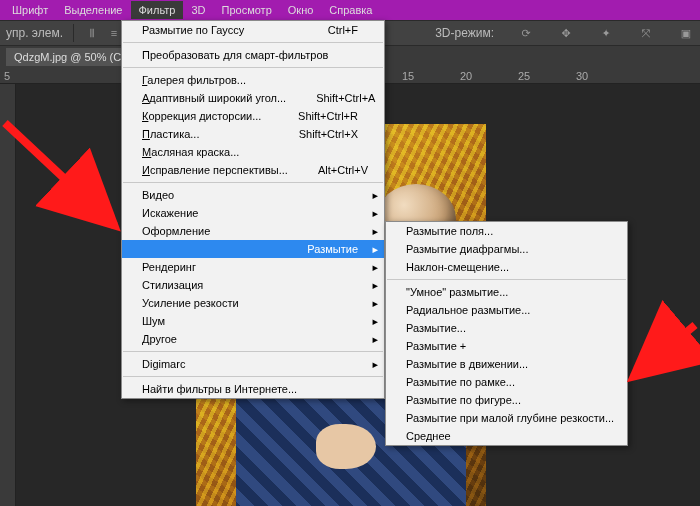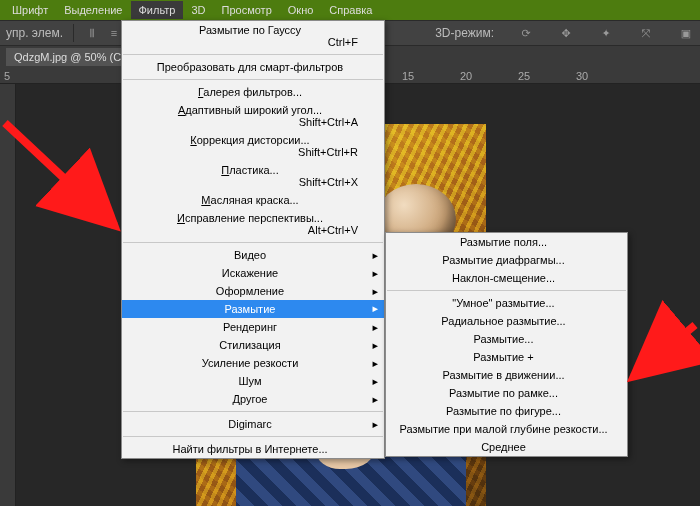--- a/index.html
+++ b/index.html
@@ -1,18 +1,18 @@
 <!DOCTYPE html>
 <html><head>
 <meta charset="utf-8">
 <style>
 * { margin: 0; padding: 0; box-sizing: border-box; font-family: Tahoma, Arial, sans-serif; font-size: 11px; }
 body { background: #535353; width: 700px; height: 506px; overflow: hidden; position: relative; }
 
-.menubar { background: #4d7c0f; height: 20px; display: flex; align-items: center; padding: 0 4px; color: #ddd; }
+.menubar { background: #a21caf; height: 20px; display: flex; align-items: center; padding: 0 4px; color: #ddd; }
 .menubar .menu-item { padding: 3px 8px; cursor: default; }
 .menubar .menu-item.active { background: #3a3a3a; }
 
 .toolbar { background: #424242; height: 26px; display: flex; align-items: center; padding: 0 6px; gap: 6px; color: #bbb; border-top: 1px solid #2a2a2a; border-bottom: 1px solid #2a2a2a; }
 .toolbar .tool-label { font-size: 12px; }
 .toolbar .sep { width: 1px; height: 18px; background: #2a2a2a; margin: 0 4px; }
 .toolbar .tool-icon { width: 16px; height: 16px; display: inline-flex; align-items: center; justify-content: center; color: #999; }
 .toolbar .right { margin-left: auto; display: flex; align-items: center; gap: 24px; }
 
 .doc-tab-bar { background: #3a3a3a; height: 22px; display: flex; align-items: center; padding: 0 6px; }
@@ -35,29 +35,29 @@
 .plaid { position:absolute; top:250px; left:40px; width:230px; height:170px; background:
   repeating-linear-gradient(45deg,#1b2f5a 0 10px,#30497f 10px 20px),
   repeating-linear-gradient(-45deg,rgba(200,40,40,.7) 0 6px,transparent 6px 18px);
   border-radius: 18px 60px 40px 20px; }
 .hand { position:absolute; top:300px; left:120px; width:60px; height:45px; background:#e7c7a5; border-radius:40% 50% 50% 40%; }
 
 .arrow { position: absolute; pointer-events: none; }
 .arrow svg { overflow: visible; }
 
 .dropdown { position: absolute; background: #f2f2f2; border: 1px solid #8a8a8a; box-shadow: 2px 2px 6px rgba(0,0,0,.4); color: #000; }
-.dropdown .item { display: flex; align-items: center; padding: 3px 26px 3px 20px; white-space: nowrap; cursor: default; position: relative; flex-direction: column; }
+.dropdown .item { display: flex; align-items: center; padding: 3px 26px 3px 20px; white-space: nowrap; cursor: default; position: relative; }
 .dropdown .item.highlighted { background: #2d89ef; color: #fff; justify-content: flex-end; }
 .dropdown .item .shortcut { margin-left: auto; padding-left: 30px; }
 .dropdown .item .arrow-sub { position: absolute; right: 6px; }
 .dropdown .sep { height: 1px; background: #c8c8c8; margin: 3px 1px; }
 .u { text-decoration: underline; }
 
 .dd1 { left: 121px; top: 20px; width: 264px; }
-.dd2 { left: 385px; top: 232px; width: 243px; }
+.dd2 { left: 385px; top: 221px; width: 243px; }
 </style>
 </head>
 <body>
 
 <div class="menubar">
   <div class="menu-item">Шрифт</div>
   <div class="menu-item">Выделение</div>
   <div class="menu-item active">Фильтр</div>
   <div class="menu-item">3D</div>
   <div class="menu-item">Просмотр</div>

